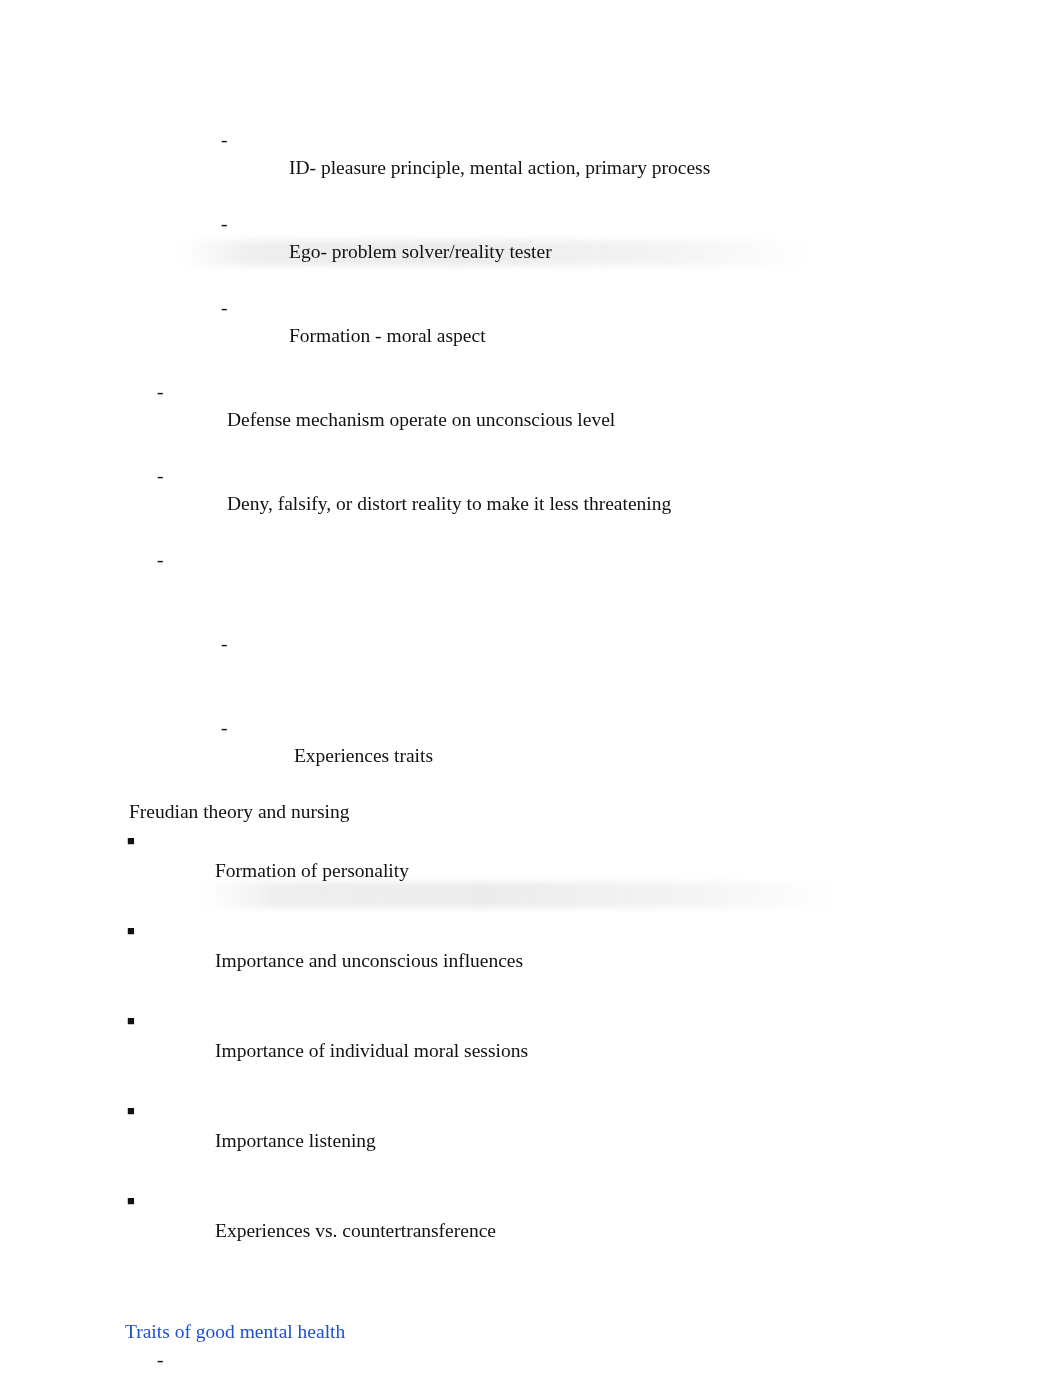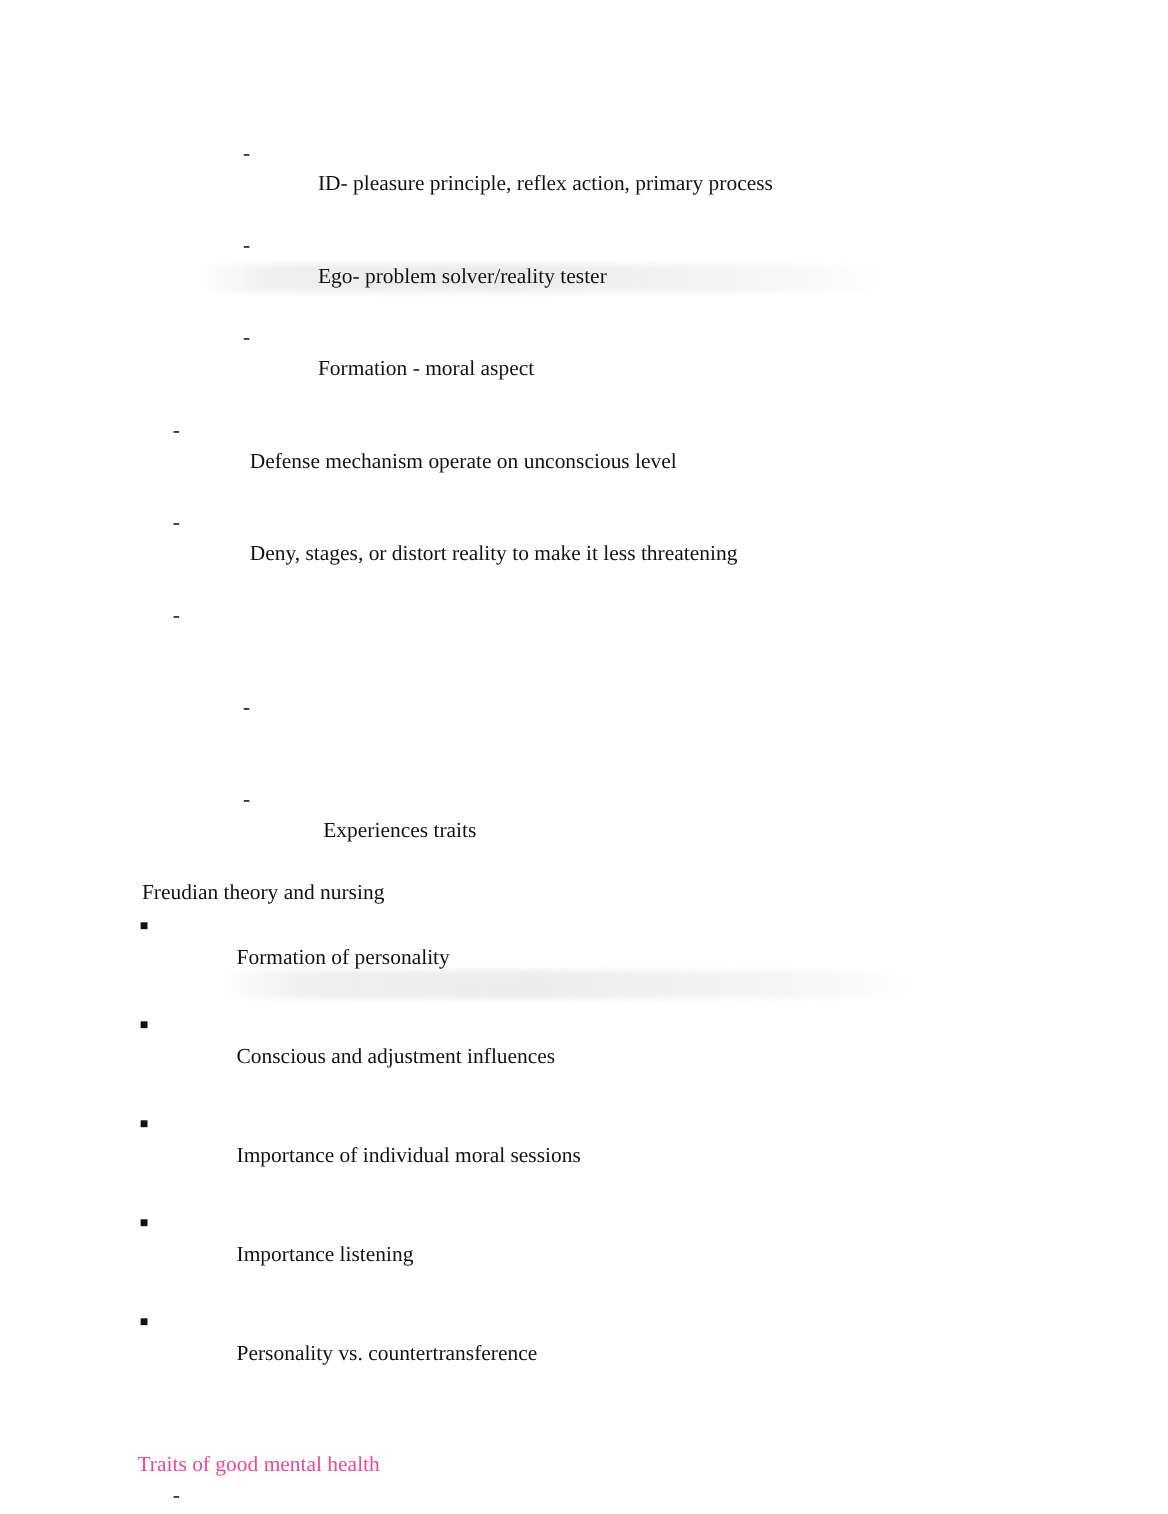--- a/index.html
+++ b/index.html
@@ -80,21 +80,21 @@
     padding-left: 129px;
     padding-right: 110px;
     min-height: 28px;
   }
 
   
   .heading {
     padding-left: 125px;
     padding-right: 116px;
     min-height: 28px;
-    color: #ec4899;
+    color: #1d4ed8;
   }
 
   
   .gap-sm { height: 10px; }
   .gap-lg { height: 32px; }
 
   
   .smudge {
     position: absolute;
     pointer-events: none;
@@ -114,61 +114,61 @@
 
 <div class="page">
 
   <div class="smudge" style="left:176px; top:240px; width:640px; height:26px;"></div>
   <div class="smudge" style="left:200px; top:882px; width:640px; height:26px;"></div>
 
   <div class="content" style="top:126px;">
 
     <div>
       <div class="row dash2">
-        <span class="mk">-</span><span>ID- pleasure principle, reflex action, primary process</span>
+        <span class="mk">-</span><span>ID- pleasure principle, mental action, primary process</span>
       </div>
       <div class="row dash2">
         <span class="mk">-</span><span>Ego- problem solver/reality tester</span>
       </div>
       <div class="row dash2">
         <span class="mk">-</span><span>Formation - moral aspect</span>
       </div>
       <div class="row dash1">
         <span class="mk">-</span><span>Defense mechanism operate on unconscious level</span>
       </div>
       <div class="row dash1">
-        <span class="mk">-</span><span>Deny, stages, or distort reality to make it less threatening</span>
+        <span class="mk">-</span><span>Deny, falsify, or distort reality to make it less threatening</span>
       </div>
       <div class="row dash1">
         <span class="mk">-</span>
       </div>
       <div class="row dash2">
         <span class="mk">-</span>
       </div>
       <div class="row dash2">
         <span class="mk">-</span><span> Experiences traits</span>
       </div>
     </div>
 
     <div>
       <div class="row plain">Freudian theory and nursing</div>
       <div class="row sq">
         <span class="mk">■</span><span>Formation of personality</span>
       </div>
       <div class="row sq">
-        <span class="mk">■</span><span>Conscious and adjustment influences</span>
+        <span class="mk">■</span><span>Importance and unconscious influences</span>
       </div>
       <div class="row sq">
         <span class="mk">■</span><span>Importance of individual moral sessions</span>
       </div>
       <div class="row sq">
         <span class="mk">■</span><span>Importance listening</span>
       </div>
       <div class="row sq">
-        <span class="mk">■</span><span>Personality vs. countertransference</span>
+        <span class="mk">■</span><span>Experiences vs. countertransference</span>
       </div>
     </div>
 
     <div class="gap-lg"></div>
     <div class="gap-sm"></div>
 
     <div>
       <div class="row heading">Traits of good mental health</div>
       <div class="row dash1">
         <span class="mk">-</span>

